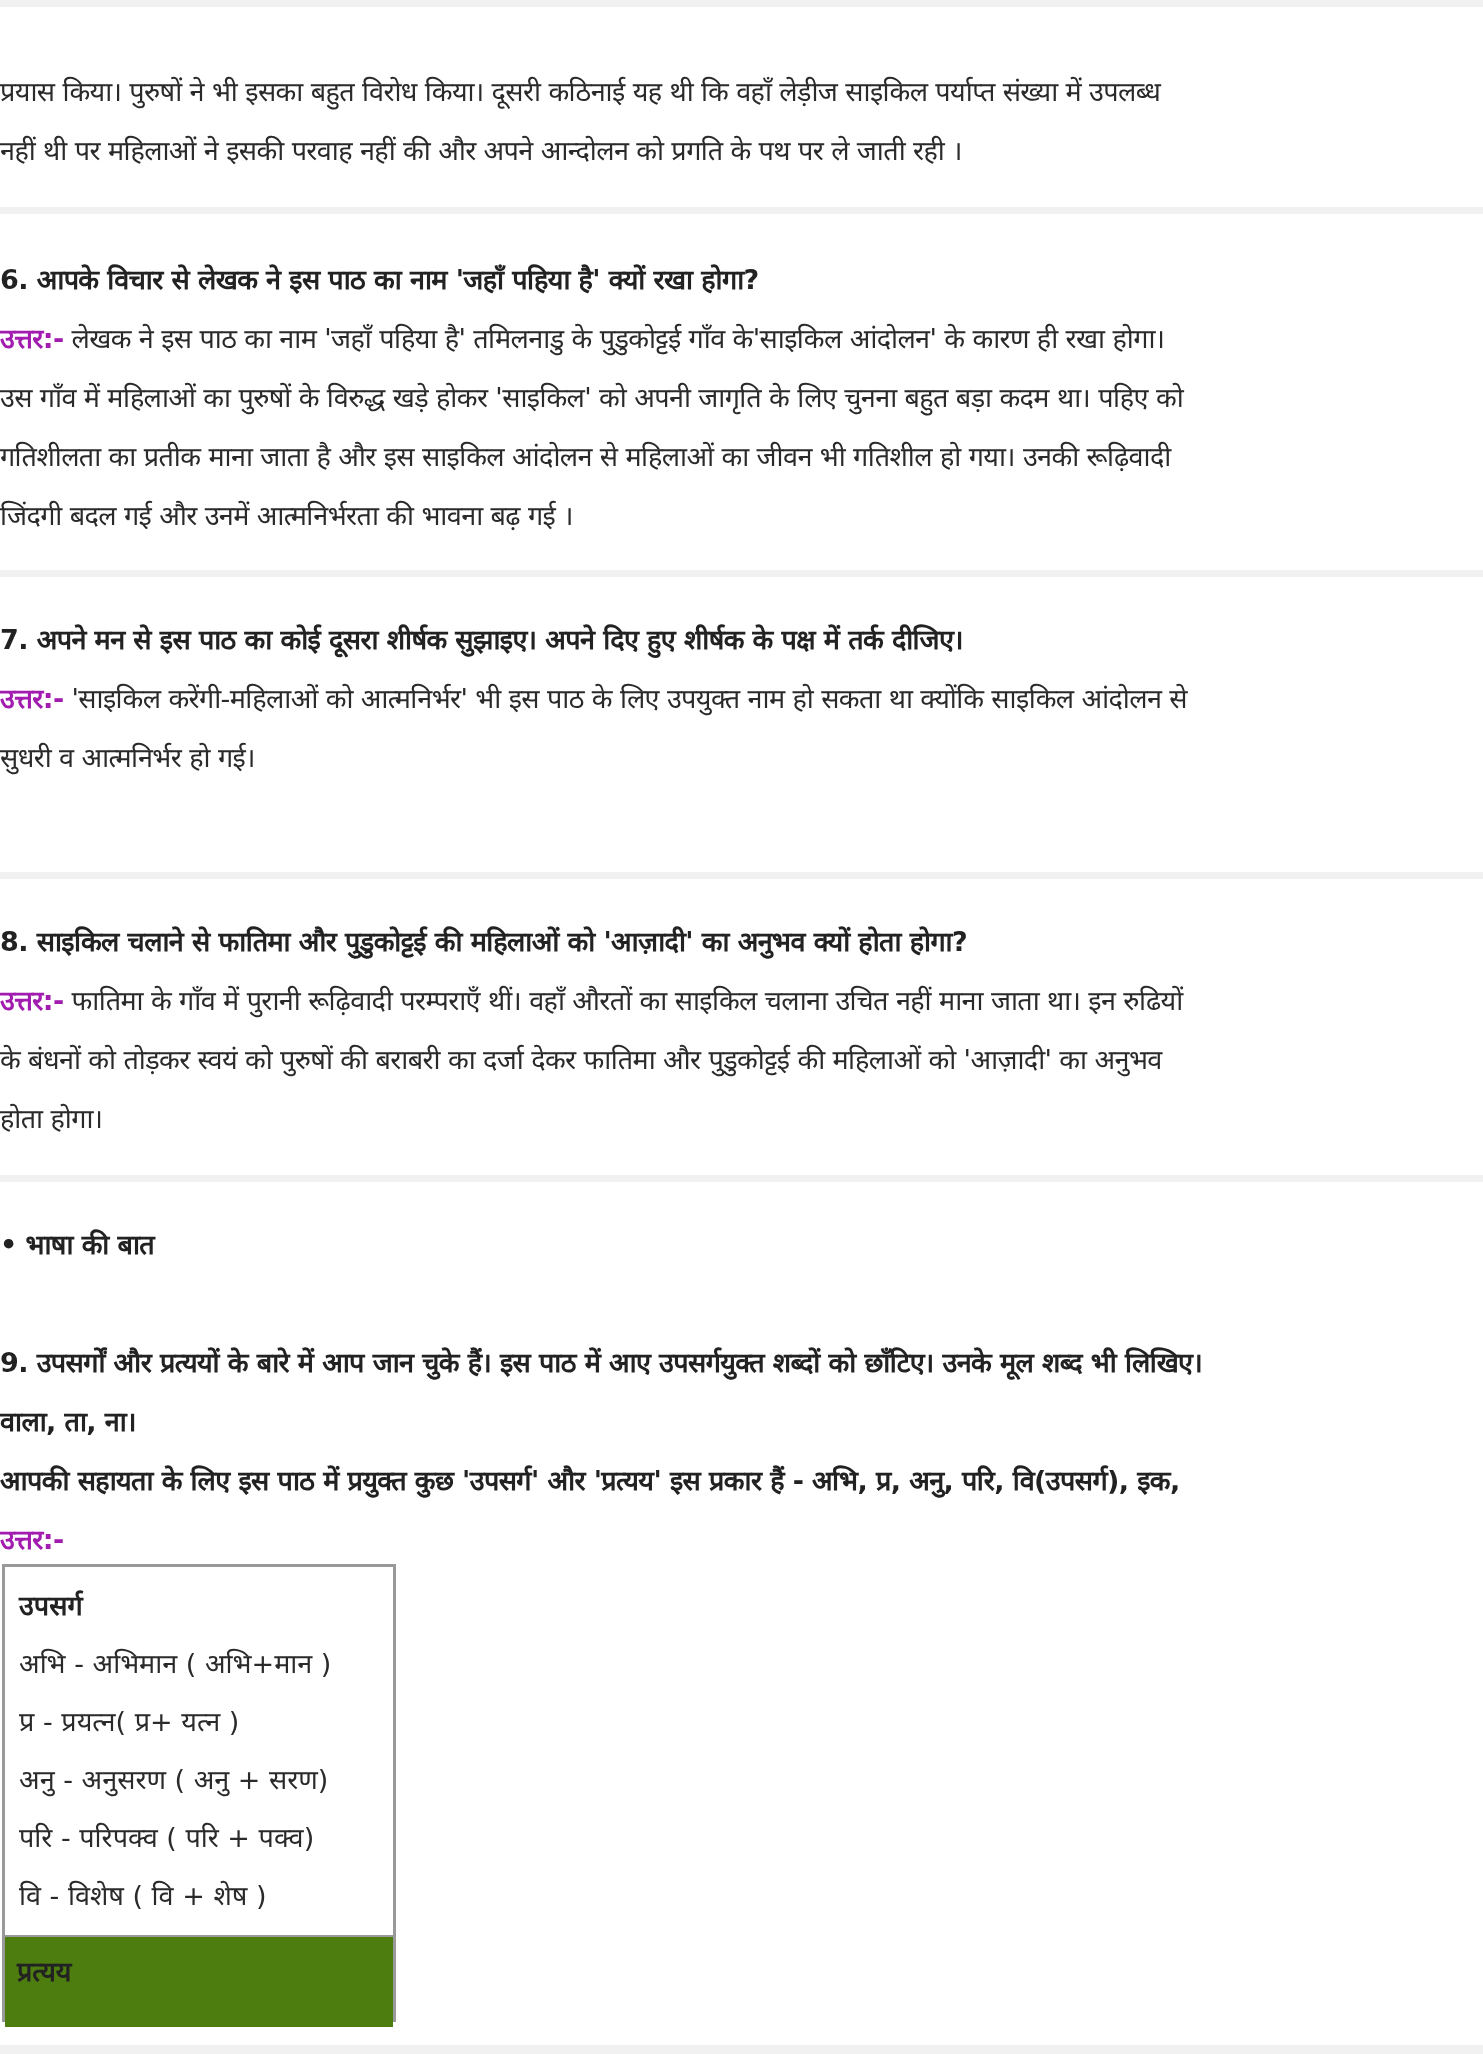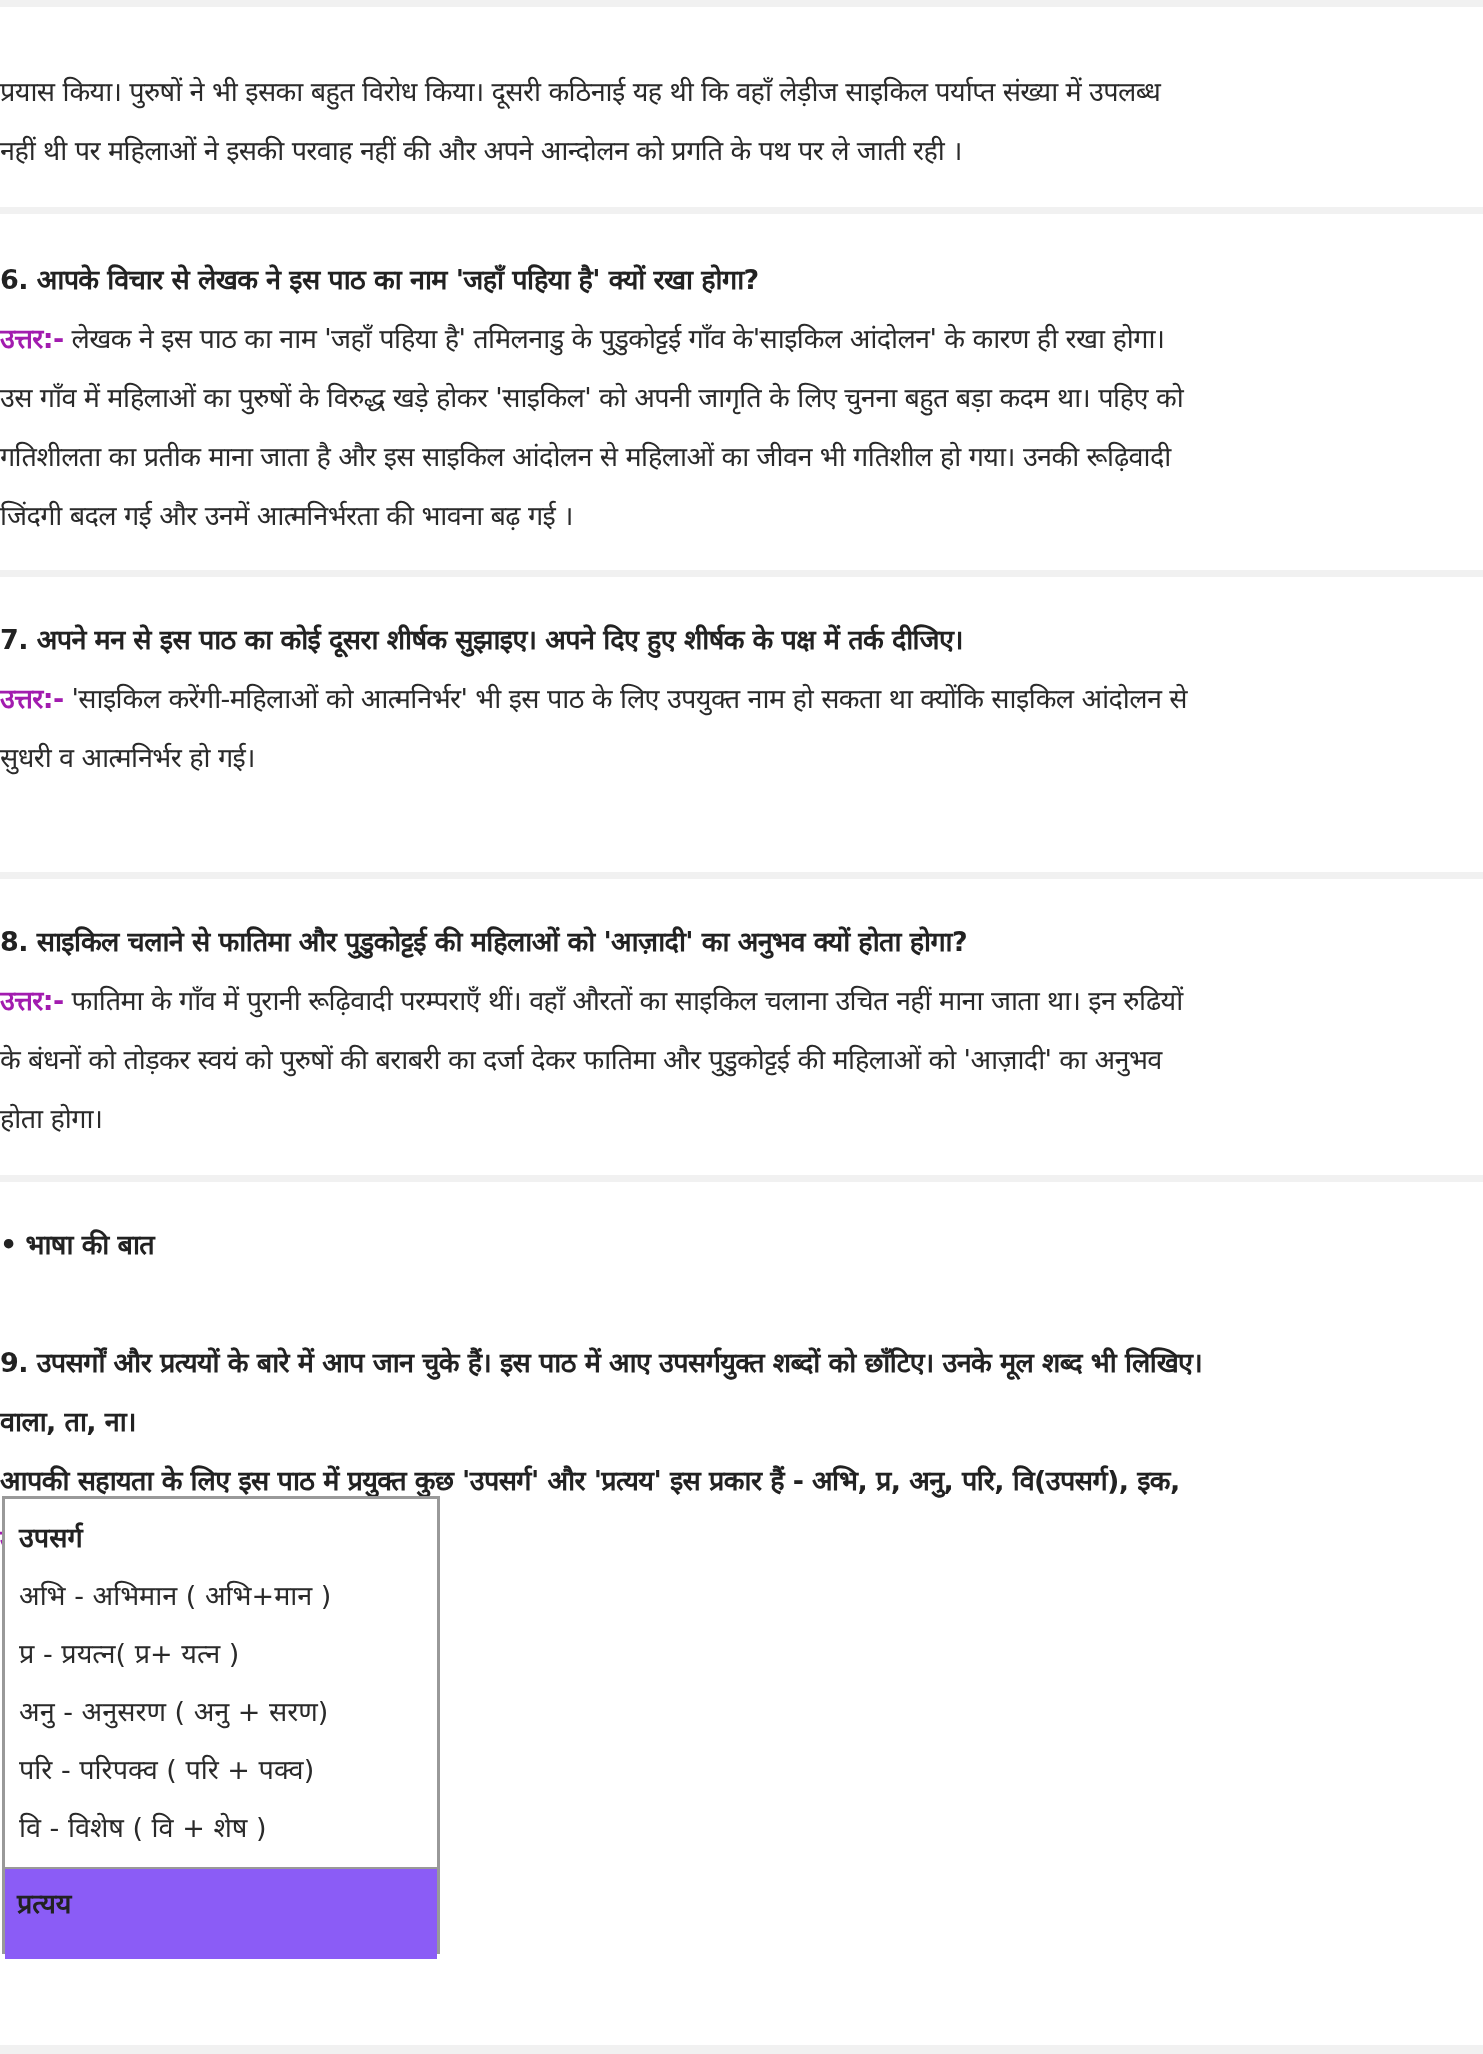--- a/index.html
+++ b/index.html
@@ -10,27 +10,27 @@
     }
     .sep { position: absolute; left: 0; width: 1483px; height: 7px; background: #f1f1f1; }
     .para {
       position: absolute; left: 0; width: 1480px;
       font-size: 27px; line-height: 59px; color: #2a2a2a;
       letter-spacing: -0.6px; white-space: normal;
     }
     .q { font-weight: bold; color: #222; }
     .ans-label { font-weight: bold; color: #a21caf; }
     .table-box {
-      position: absolute; left: 2px; top: 1496px; width: 438px; height: 458px;
+      position: absolute; left: 2px; top: 1564px; width: 394px; height: 458px;
       border: 3px solid #999999; border-bottom: none; box-sizing: border-box; background: #fff;
     }
     .cell-top { padding: 10px 14px 0 14px; height: 370px; box-sizing: border-box; border-bottom: 2px solid #999; }
     .cell-head { font-weight: bold; font-size: 27px; line-height: 58px; color: #222; }
     .cell-line { font-size: 27px; line-height: 58px; color: #2a2a2a; }
-    .cell-bottom { background: #8b5cf6; padding: 6px 12px; height: 90px; box-sizing: border-box; }
+    .cell-bottom { background: #4d7c0f; padding: 6px 12px; height: 90px; box-sizing: border-box; }
   </style>
 </head>
 <body>
 
 <div class="sep" style="top:0;"></div>
 
 <div class="para" style="top:62px;">
   <div>प्रयास किया। पुरुषों ने भी इसका बहुत विरोध किया। दूसरी कठिनाई यह थी कि वहाँ लेड़ीज साइकिल पर्याप्त संख्या में उपलब्ध</div>
   <div>नहीं थी पर महिलाओं ने इसकी परवाह नहीं की और अपने आन्दोलन को प्रगति के पथ पर ले जाती रही ।</div>
 </div>

